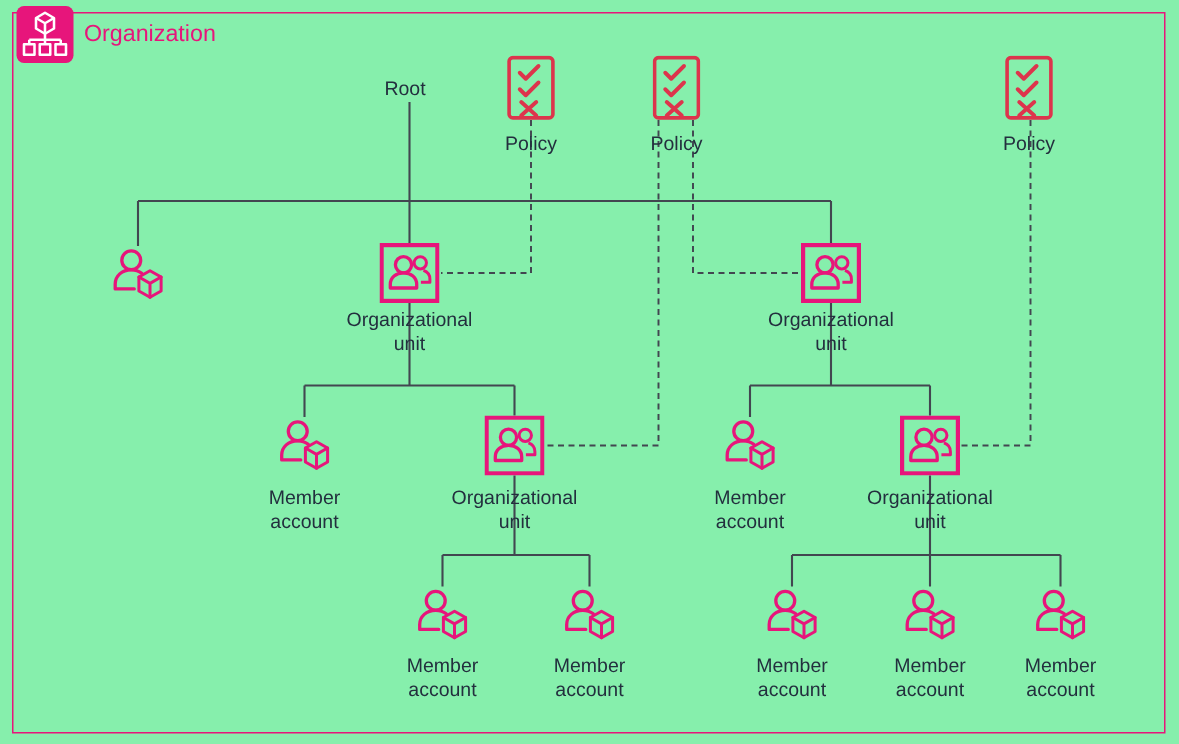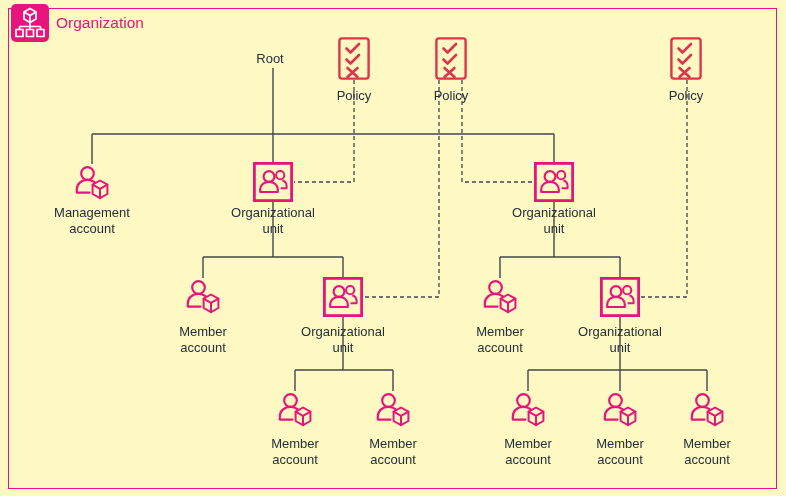--- a/index.html
+++ b/index.html
@@ -1,17 +1,17 @@
 <!DOCTYPE html>
 <html><head>
 <meta charset="utf-8">
 <style>
   html,body{margin:0;padding:0;background:#fff;}
   .canvas{
-    position:relative;width:786px;height:496px;background:#fef9c3;overflow:hidden;
+    position:relative;width:786px;height:496px;background:#86efac;overflow:hidden;
     font-family:"Liberation Sans",sans-serif;color:#232f3e;
   }
   .frame{
     position:absolute;left:8px;top:8px;width:769px;height:481px;
     border:1px solid #e7157b;box-sizing:border-box;
   }
   .connectors{position:absolute;left:0;top:0;}
   .hdr-icon{
     position:absolute;left:11px;top:4px;width:38px;height:38px;
     background:#e7157b;border-radius:5px;display:flex;align-items:center;justify-content:center;
@@ -97,21 +97,20 @@
   <div class="lbl" style="left:421px;top:88px;width:60px">Policy</div>
 
   <svg class="icon" style="left:670px;top:37px" width="32" height="43" viewBox="0 0 32 43">
       <use href="#icon-policy"></use>
     </svg>
   <div class="lbl" style="left:656px;top:88px;width:60px">Policy</div>
 
   <svg class="icon" style="left:74px;top:164px" width="36" height="36" viewBox="0 0 36 36">
       <use href="#icon-account"></use>
     </svg>
-  <div class="lbl" style="left:40px;top:205px;width:104px">Management account</div>
 
   <svg class="icon" style="left:253px;top:162px" width="40" height="40" viewBox="0 0 40 40">
       <use href="#icon-ou"></use>
     </svg>
   <div class="lbl" style="left:221px;top:205px;width:104px">Organizational unit</div>
 
   <svg class="icon" style="left:534px;top:162px" width="40" height="40" viewBox="0 0 40 40">
       <use href="#icon-ou"></use>
     </svg>
   <div class="lbl" style="left:502px;top:205px;width:104px">Organizational unit</div>

